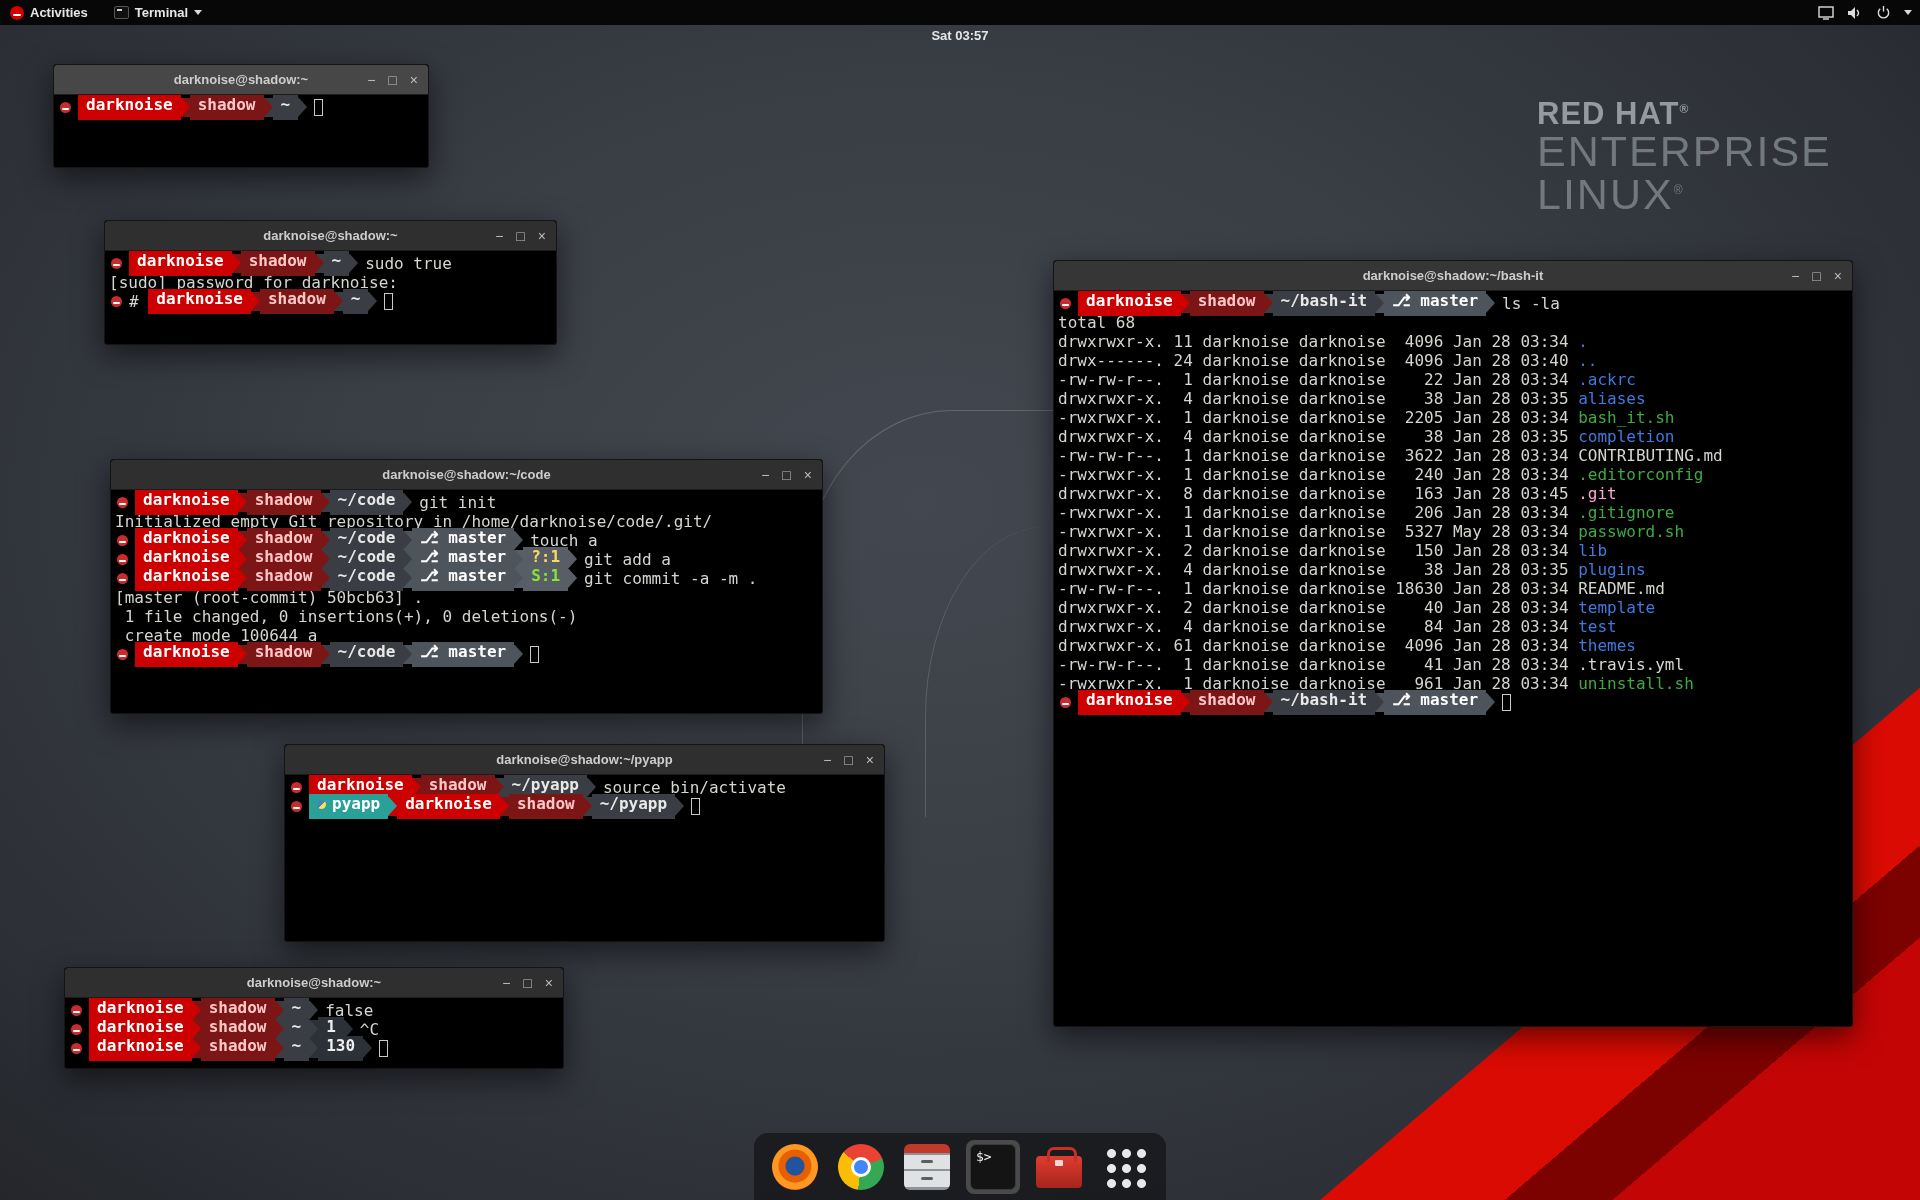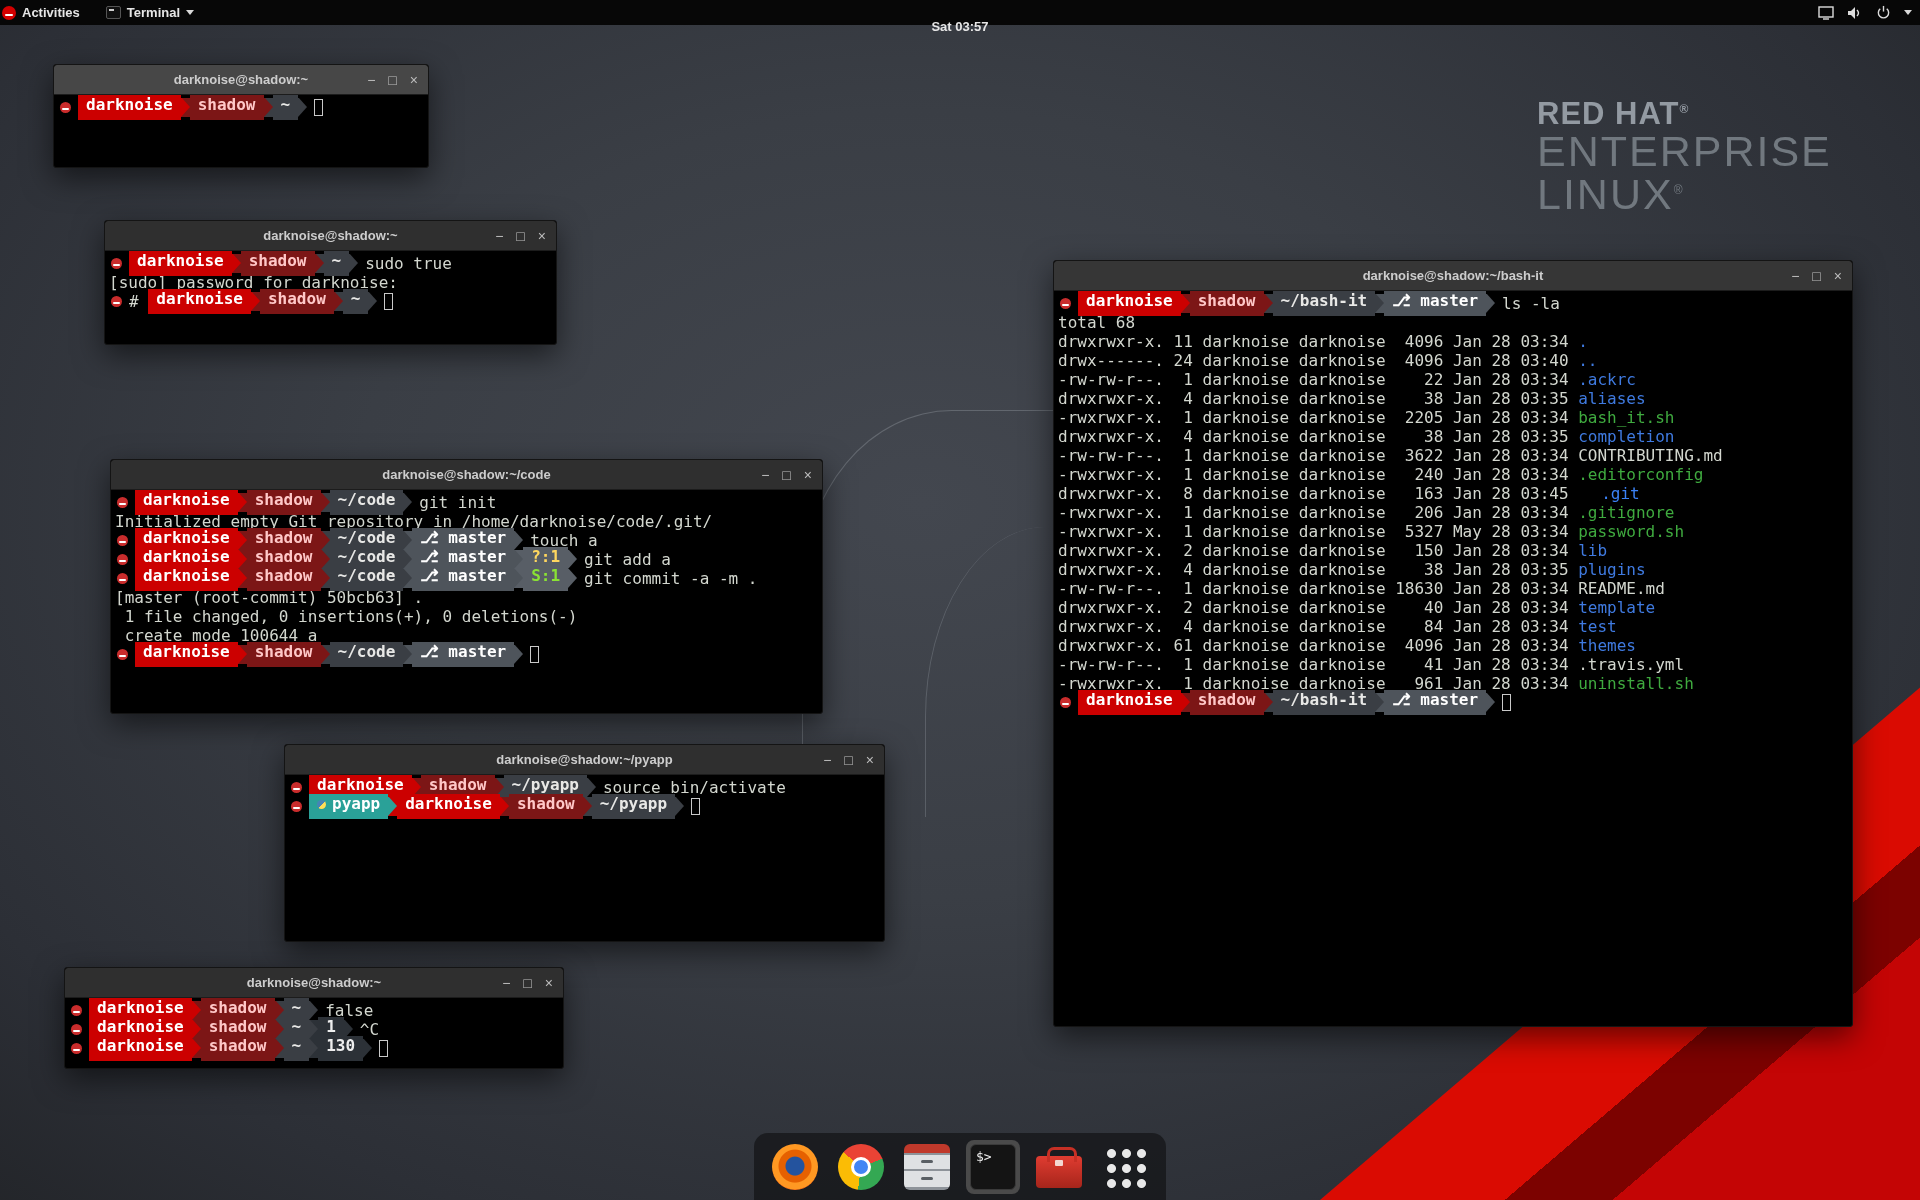--- a/index.html
+++ b/index.html
@@ -29,28 +29,28 @@
     border-left:1px solid rgba(175,181,190,.26);border-top-left-radius:120px 190px;z-index:1}
 
   .watermark{position:absolute;left:1537px;top:98px;z-index:1;color:#8b929a;line-height:1.02}
   .wm-top{font-size:31px;font-weight:bold;letter-spacing:1px;color:#939aa2}
   .wm-mid,.wm-bot{font-size:43px;font-weight:400;letter-spacing:2px;color:#71787f}
   .wm-reg{font-size:12px;vertical-align:super}
 
   
   .topbar{position:absolute;left:0;top:0;width:1920px;height:25px;background:#070707;z-index:20;
     display:flex;align-items:center;color:#e6e6e6;font-size:13px;font-weight:bold}
-  .tb-left{display:flex;align-items:center;gap:26px;padding-left:2px}
+  .tb-left{display:flex;align-items:center;gap:26px;padding-left:10px}
   .tb-item{display:flex;align-items:center;gap:6px;cursor:default}
   .fedora{width:14px;height:14px;border-radius:50%;background:#d30000;position:relative}
   .fedora::after{content:'';position:absolute;left:3px;top:8px;width:8px;height:2px;background:#fff;border-radius:1px}
   .miniterm{width:15px;height:13px;background:#101010;border:1px solid #555;border-radius:2px;position:relative}
   .miniterm::after{content:'';position:absolute;left:2px;top:2px;width:5px;height:2px;background:#cfcfcf}
   .chev{width:0;height:0;border-left:4px solid transparent;border-right:4px solid transparent;border-top:5px solid #d9d9d9;display:inline-block}
-  .tb-clock{position:absolute;left:50%;transform:translateX(-50%);top:8px;height:37px;display:flex;align-items:center}
+  .tb-clock{position:absolute;left:50%;transform:translateX(-50%);top:17px;height:37px;display:flex;align-items:center}
   .tb-right{position:absolute;right:8px;top:0;height:25px;display:flex;align-items:center;gap:13px}
   .tb-right svg{display:block}
 
   
   .window{position:absolute;background:#000;border:1px solid #141414;border-radius:3px;
     box-shadow:0 10px 30px rgba(0,0,0,.55);z-index:5;overflow:hidden}
   .titlebar{height:30px;background:#2f2f2f;position:relative;display:flex;align-items:center;
     justify-content:center;border-bottom:1px solid #1c1c1c;border-radius:3px 3px 0 0}
   #w0 .titlebar{background:#474747}
   #w5 .titlebar{background:#363636}
@@ -239,21 +239,21 @@
       <div class="tline"><span class="hat"></span><span class="seg" style="background: rgb(204, 0, 0); color: rgb(255, 255, 255);">darknoise</span><span class="arr" style="background: rgb(124, 22, 22);"><span class="tri" style="border-left-color: rgb(204, 0, 0);"></span></span><span class="seg" style="background: rgb(124, 22, 22); color: rgb(255, 200, 200);">shadow</span><span class="arr" style="background: rgb(58, 62, 68);"><span class="tri" style="border-left-color: rgb(124, 22, 22);"></span></span><span class="seg" style="background: rgb(58, 62, 68); color: rgb(232, 232, 230);">~/bash-it</span><span class="arr" style="background: rgb(78, 84, 91);"><span class="tri" style="border-left-color: rgb(58, 62, 68);"></span></span><span class="seg" style="background: rgb(78, 84, 91); color: rgb(255, 255, 255);">⎇ master</span><span class="arr"><span class="tri" style="border-left-color: rgb(78, 84, 91);"></span></span><span class="cmd">ls -la</span></div>
       <div class="tline"><span class="out" style="color: rgb(211, 215, 207);">total 68</span></div>
       <div class="tline"><span class="out" style="color: rgb(211, 215, 207);">drwxrwxr-x. 11 darknoise darknoise  4096 Jan 28 03:34 </span><span class="out" style="color: rgb(63, 122, 224);">.</span></div>
       <div class="tline"><span class="out" style="color: rgb(211, 215, 207);">drwx------. 24 darknoise darknoise  4096 Jan 28 03:40 </span><span class="out" style="color: rgb(63, 122, 224);">..</span></div>
       <div class="tline"><span class="out" style="color: rgb(211, 215, 207);">-rw-rw-r--.  1 darknoise darknoise    22 Jan 28 03:34 </span><span class="out" style="color: rgb(63, 122, 224);">.ackrc</span></div>
       <div class="tline"><span class="out" style="color: rgb(211, 215, 207);">drwxrwxr-x.  4 darknoise darknoise    38 Jan 28 03:35 </span><span class="out" style="color: rgb(63, 122, 224);">aliases</span></div>
       <div class="tline"><span class="out" style="color: rgb(211, 215, 207);">-rwxrwxr-x.  1 darknoise darknoise  2205 Jan 28 03:34 </span><span class="out" style="color: rgb(63, 170, 63);">bash_it.sh</span></div>
       <div class="tline"><span class="out" style="color: rgb(211, 215, 207);">drwxrwxr-x.  4 darknoise darknoise    38 Jan 28 03:35 </span><span class="out" style="color: rgb(63, 122, 224);">completion</span></div>
       <div class="tline"><span class="out" style="color: rgb(211, 215, 207);">-rw-rw-r--.  1 darknoise darknoise  3622 Jan 28 03:34 </span><span class="out" style="color: rgb(211, 215, 207);">CONTRIBUTING.md</span></div>
       <div class="tline"><span class="out" style="color: rgb(211, 215, 207);">-rwxrwxr-x.  1 darknoise darknoise   240 Jan 28 03:34 </span><span class="out" style="color: rgb(63, 170, 63);">.editorconfig</span></div>
-      <div class="tline"><span class="out" style="color: rgb(211, 215, 207);">drwxrwxr-x.  8 darknoise darknoise   163 Jan 28 03:45 </span><span class="out" style="color: #3b82f6; margin-left: 23px;">.git</span></div>
+      <div class="tline"><span class="out" style="color: rgb(211, 215, 207);">drwxrwxr-x.  8 darknoise darknoise   163 Jan 28 03:45 </span><span class="out" style="color: #f9a8d4;">.git</span></div>
       <div class="tline"><span class="out" style="color: rgb(211, 215, 207);">-rwxrwxr-x.  1 darknoise darknoise   206 Jan 28 03:34 </span><span class="out" style="color: rgb(63, 170, 63);">.gitignore</span></div>
       <div class="tline"><span class="out" style="color: rgb(211, 215, 207);">-rwxrwxr-x.  1 darknoise darknoise  5327 May 28 03:34 </span><span class="out" style="color: rgb(63, 170, 63);">password.sh</span></div>
       <div class="tline"><span class="out" style="color: rgb(211, 215, 207);">drwxrwxr-x.  2 darknoise darknoise   150 Jan 28 03:34 </span><span class="out" style="color: rgb(63, 122, 224);">lib</span></div>
       <div class="tline"><span class="out" style="color: rgb(211, 215, 207);">drwxrwxr-x.  4 darknoise darknoise    38 Jan 28 03:35 </span><span class="out" style="color: rgb(63, 122, 224);">plugins</span></div>
       <div class="tline"><span class="out" style="color: rgb(211, 215, 207);">-rw-rw-r--.  1 darknoise darknoise 18630 Jan 28 03:34 </span><span class="out" style="color: rgb(211, 215, 207);">README.md</span></div>
       <div class="tline"><span class="out" style="color: rgb(211, 215, 207);">drwxrwxr-x.  2 darknoise darknoise    40 Jan 28 03:34 </span><span class="out" style="color: rgb(63, 122, 224);">template</span></div>
       <div class="tline"><span class="out" style="color: rgb(211, 215, 207);">drwxrwxr-x.  4 darknoise darknoise    84 Jan 28 03:34 </span><span class="out" style="color: rgb(63, 122, 224);">test</span></div>
       <div class="tline"><span class="out" style="color: rgb(211, 215, 207);">drwxrwxr-x. 61 darknoise darknoise  4096 Jan 28 03:34 </span><span class="out" style="color: rgb(63, 122, 224);">themes</span></div>
       <div class="tline"><span class="out" style="color: rgb(211, 215, 207);">-rw-rw-r--.  1 darknoise darknoise    41 Jan 28 03:34 </span><span class="out" style="color: rgb(211, 215, 207);">.travis.yml</span></div>
       <div class="tline"><span class="out" style="color: rgb(211, 215, 207);">-rwxrwxr-x.  1 darknoise darknoise   961 Jan 28 03:34 </span><span class="out" style="color: rgb(63, 170, 63);">uninstall.sh</span></div>

